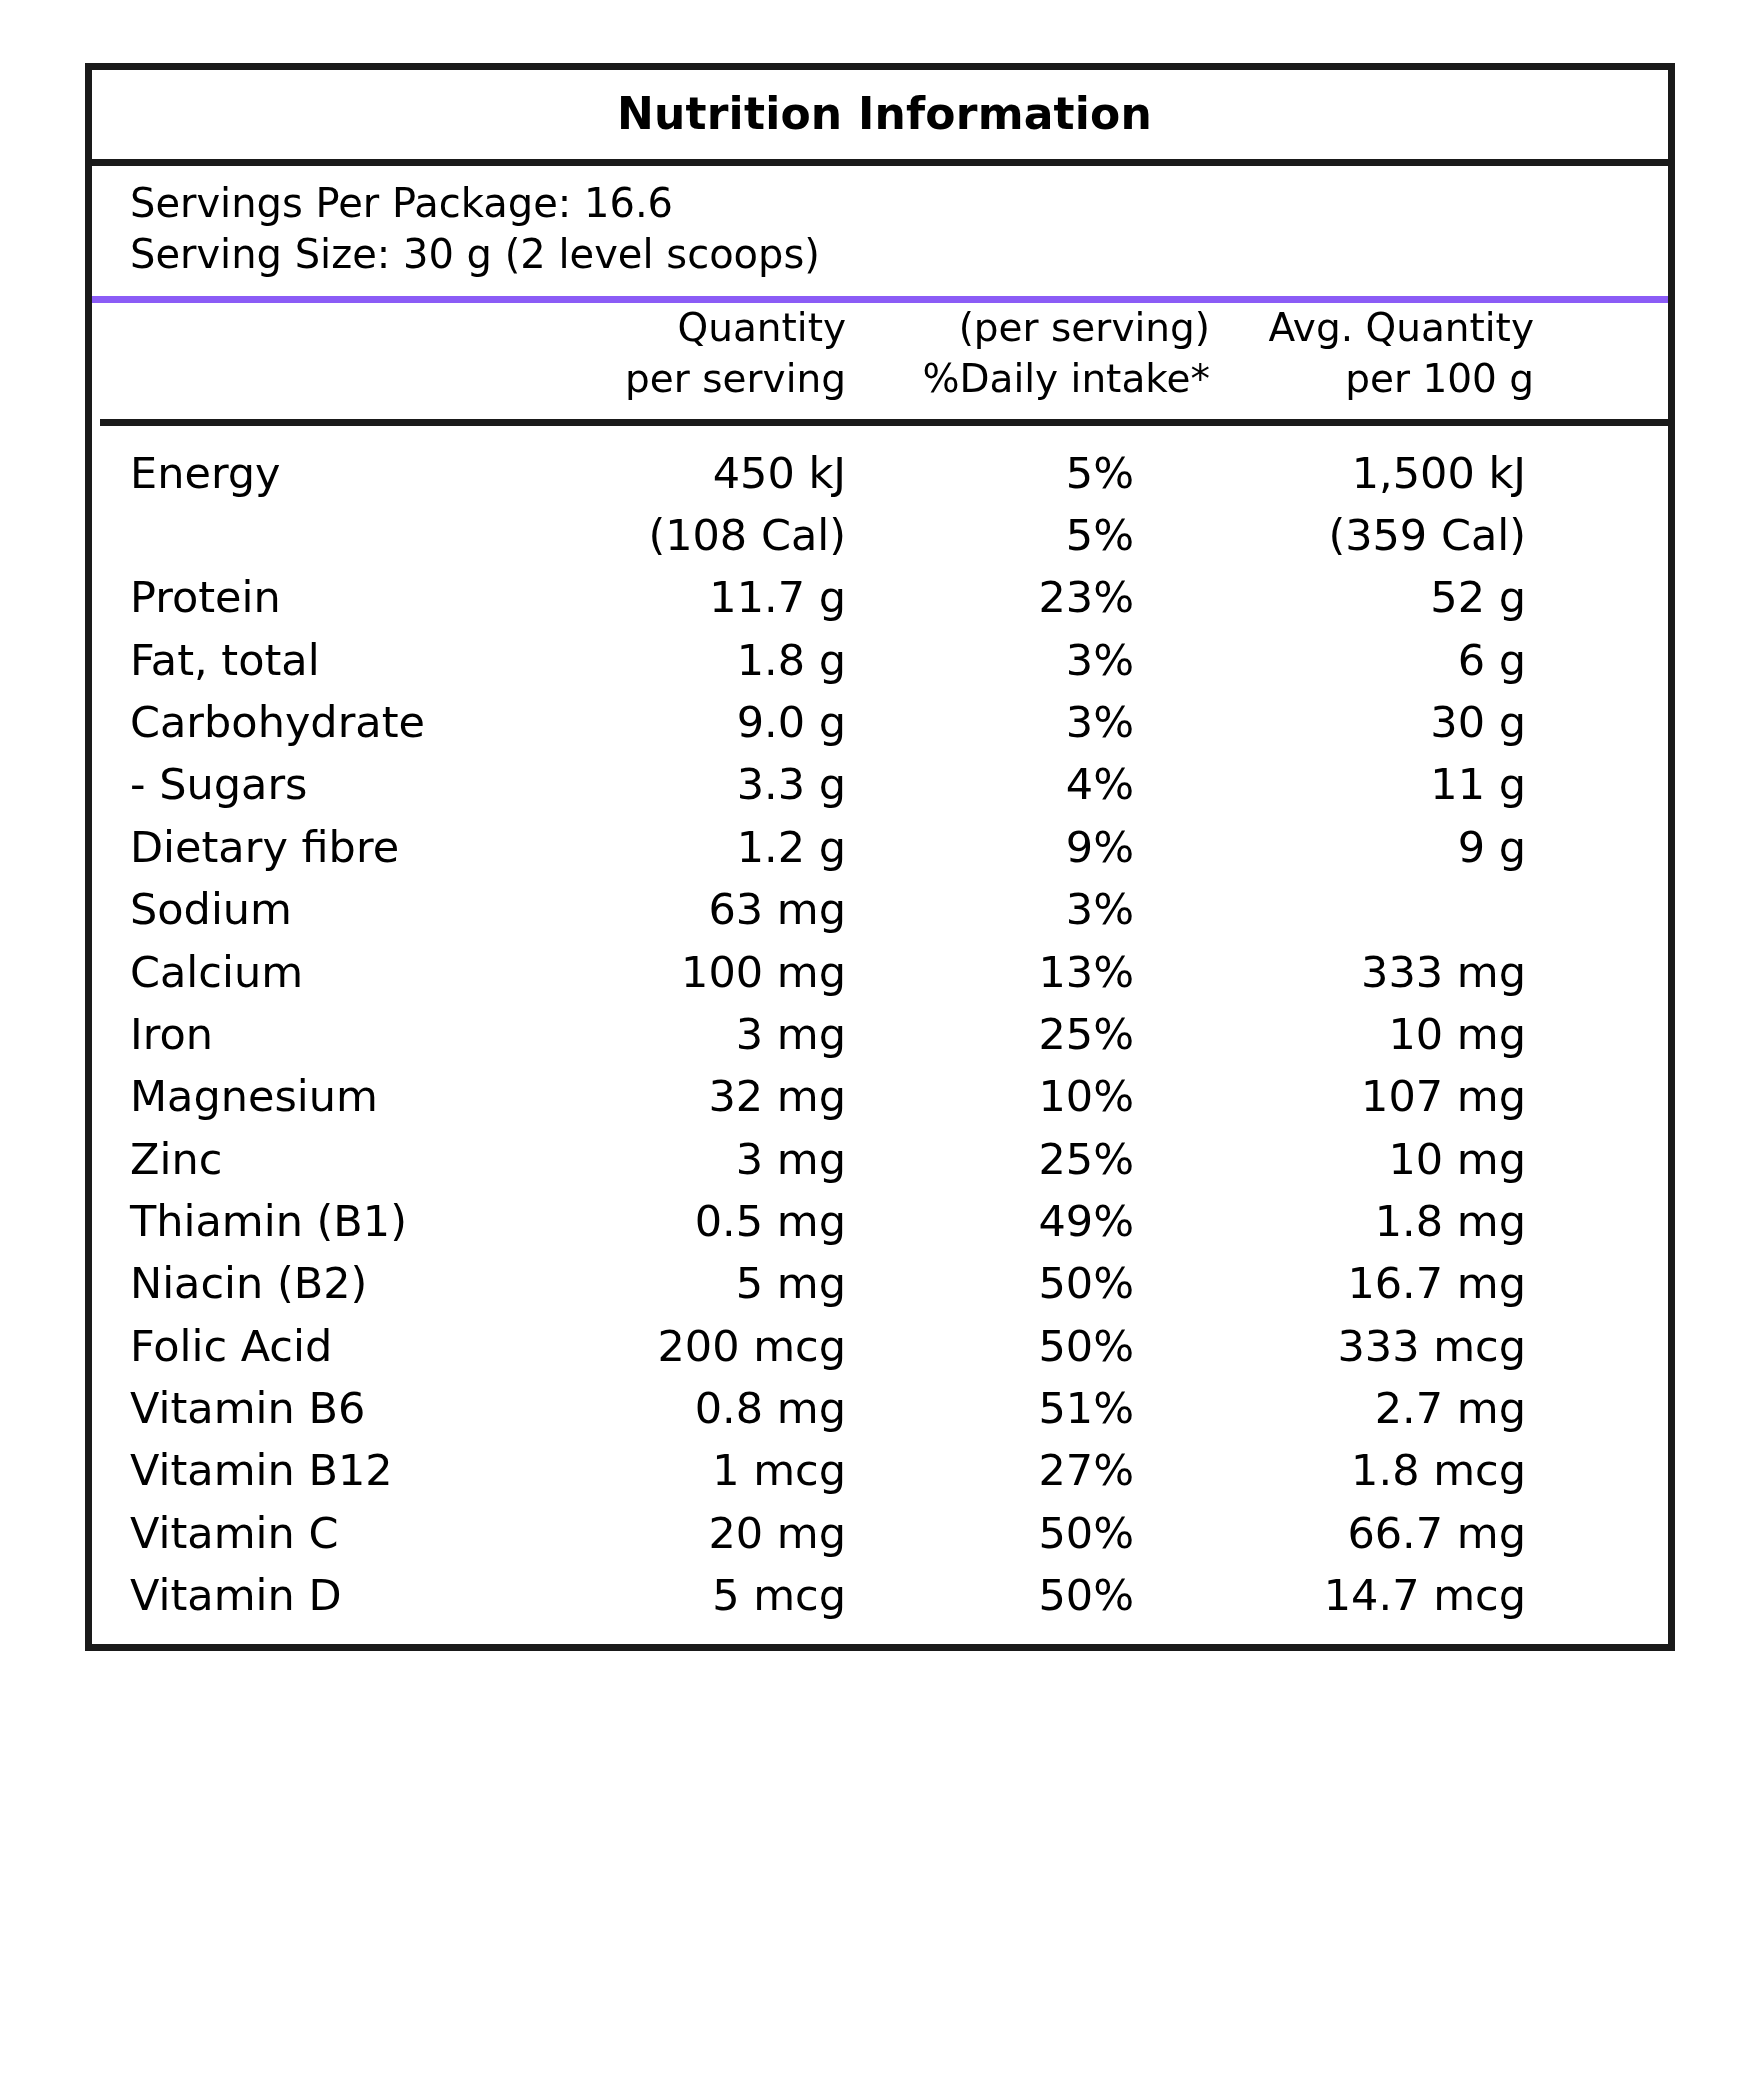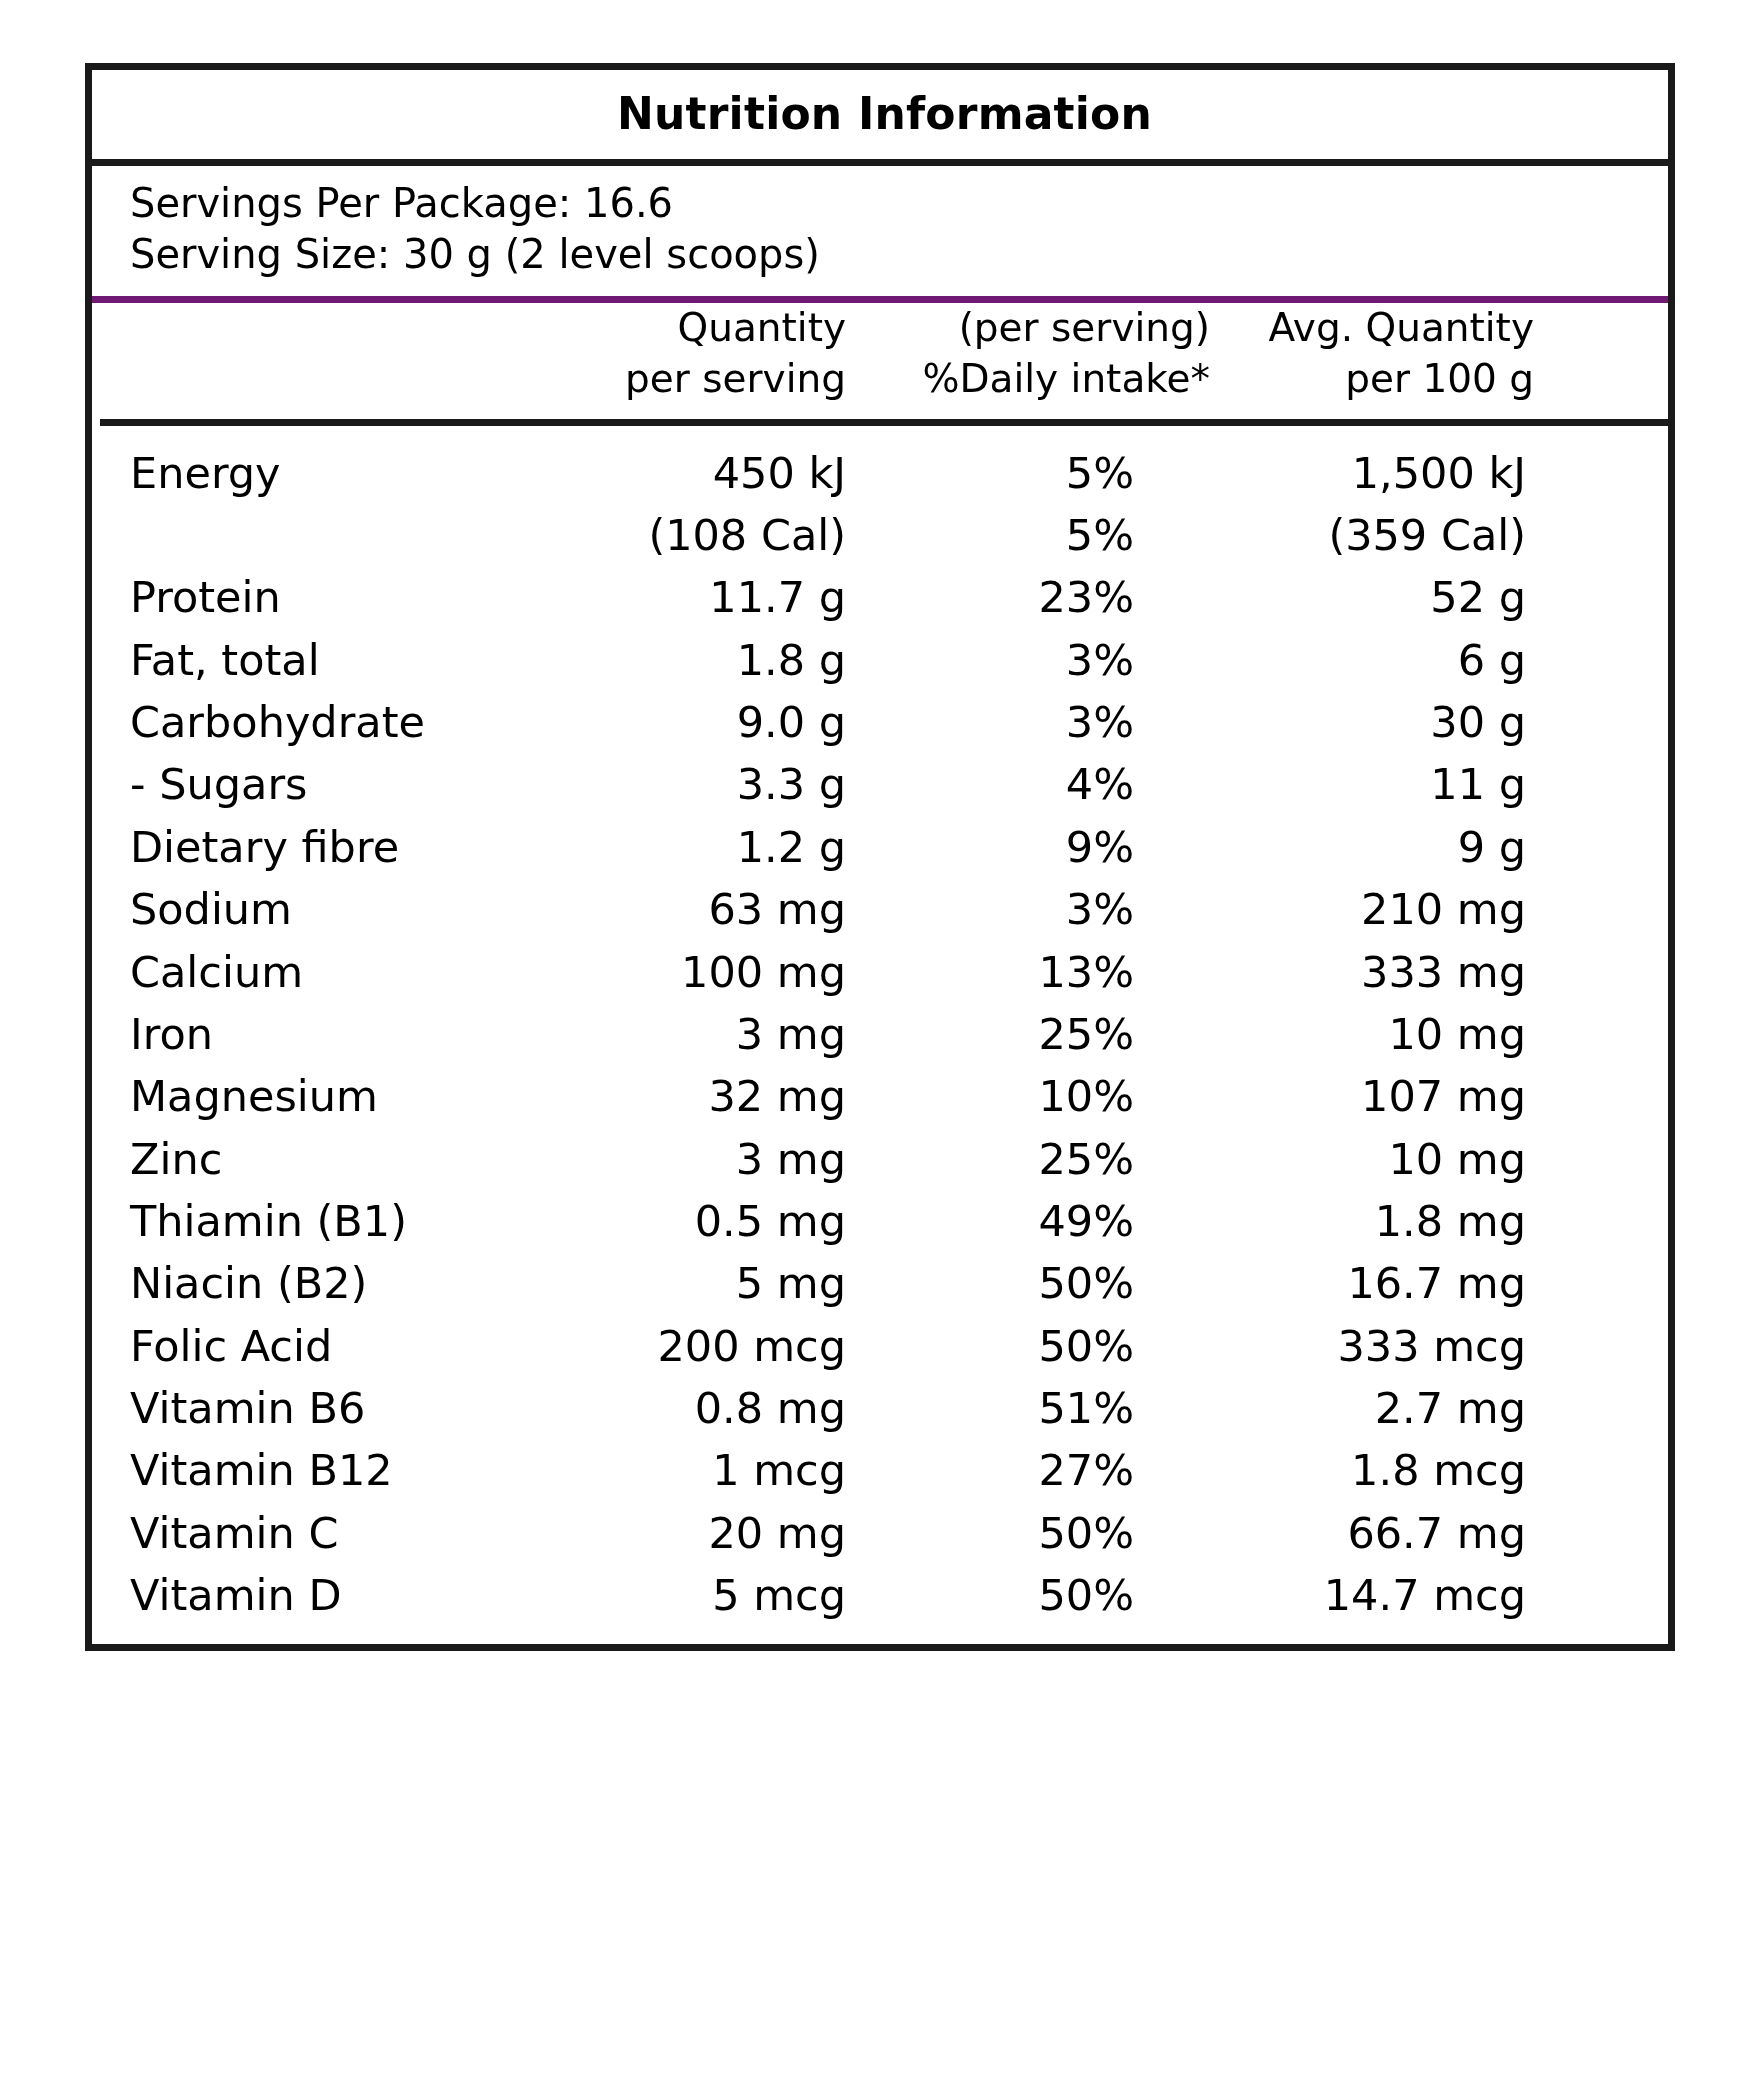--- a/index.html
+++ b/index.html
@@ -32,21 +32,21 @@
     padding: 18px 0 20px 9px;
   }
   .title-row .title {
     font-size: 44px;
     font-weight: bold;
     letter-spacing: 0.2px;
   }
 
   
   .servings-row {
-    border-bottom: 7px solid #701a75;
+    border-bottom: 7px solid #8b5cf6;
     padding: 12px 0 16px 38px;
   }
   .servings-row .line {
     font-size: 40px;
     line-height: 1.28;
     white-space: nowrap;
   }
 
   
   .colhead-row {
@@ -182,21 +182,20 @@
       <div class="label">Dietary fibre</div>
       <div class="qty">1.2 g</div>
       <div class="pct">9%</div>
       <div class="avg">9 g</div>
     </div>
 
     <div class="grid row">
       <div class="label">Sodium</div>
       <div class="qty">63 mg</div>
       <div class="pct">3%</div>
-      <div class="avg">210 mg</div>
     </div>
 
     <div class="grid row">
       <div class="label">Calcium</div>
       <div class="qty">100 mg</div>
       <div class="pct">13%</div>
       <div class="avg">333 mg</div>
     </div>
 
     <div class="grid row">

